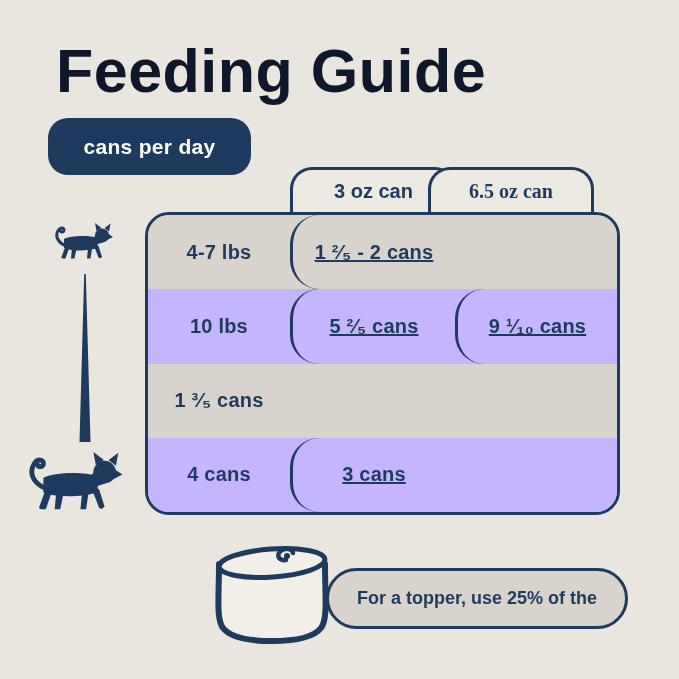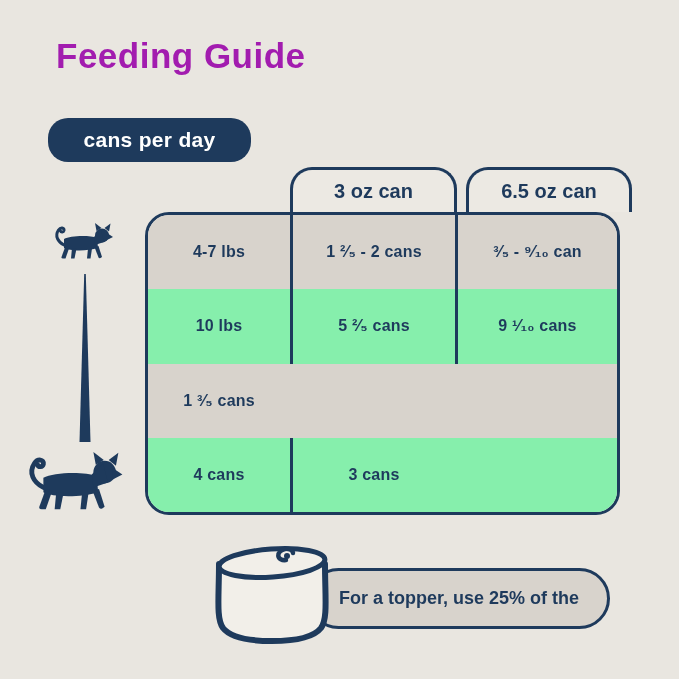--- a/index.html
+++ b/index.html
@@ -5,66 +5,66 @@
   html,body{margin:0;padding:0;}
   .canvas{
     position:relative;
     width:679px;height:679px;
     background:#e9e6e0;
     font-family:"Liberation Sans", sans-serif;
     overflow:hidden;
   }
   .title{
     position:absolute;left:56px;top:36px;
-    font-size:35px;font-weight:700;letter-spacing:.5px;
-    color:#a21caf;margin:0;
+    font-size:61px;font-weight:700;letter-spacing:.5px;
+    color:#0f172a;margin:0;
   }
   .badge{
     position:absolute;left:48px;top:118px;
-    width:203px;height:44px;
+    width:203px;height:57px;
     background:#1e3a5c;border-radius:20px;
     color:#ffffff;font-size:21px;font-weight:700;letter-spacing:.3px;
     display:flex;align-items:center;justify-content:center;
   }
   
   .tab{
     position:absolute;top:167px;height:45px;
     border:3px solid #1e3a5c;border-bottom:none;
     border-radius:22px 22px 0 0;
     background:#ece9e3;
     box-sizing:border-box;
     display:flex;align-items:center;justify-content:center;
     color:#1e3a5c;font-size:20px;font-weight:700;
     z-index:1;
   }
   .tab-1{left:290px;width:167px;}
-  .tab-2{left:466px;width:166px;}
+  .tab-2{left:428px;width:166px;font-family:Liberation Serif, serif;}
   
   .table-body{
     position:absolute;left:145px;top:212px;
     width:475px;height:303px;
     border:3px solid #1e3a5c;border-radius:24px;
     box-sizing:border-box;overflow:hidden;
     z-index:2;
   }
   .row{display:grid;grid-template-columns:142px 165px 162px;height:74.25px;}
   .row.shaded{background:#d8d3cc;}
-  .row.light{background:#86efac;}
+  .row.light{background:#c4b5fd;}
   .cell{
     display:flex;align-items:center;justify-content:center;
-    color:#1e3a5c;font-size:16px;font-weight:700;letter-spacing:.2px;
+    color:#1e3a5c;font-size:20px;font-weight:700;letter-spacing:.2px;border-radius:29px;
   }
-  .cell + .cell{border-left:3px solid #1e3a5c;}
+  .cell + .cell{border-left:3px solid #1e3a5c;text-decoration:underline;}
   
   .small-cat{position:absolute;left:52px;top:221px;width:62px;height:40px;}
   .wedge{position:absolute;left:79px;top:274px;width:12px;height:168px;}
   .big-cat{position:absolute;left:24px;top:448px;width:100px;height:66px;}
   
   .note{
-    position:absolute;left:308px;top:568px;
+    position:absolute;left:326px;top:568px;
     width:302px;height:61px;
     background:#d8d3cc;border:3px solid #1e3a5c;border-radius:31px;
     box-sizing:border-box;
     display:flex;flex-direction:column;justify-content:center;
     padding-left:28px;
     color:#1e3a5c;font-size:18px;font-weight:700;line-height:1.3;
     z-index:1;
   }
   .can{position:absolute;left:206px;top:542px;width:132px;height:108px;z-index:2;}
 </style>
@@ -119,21 +119,20 @@
     <span>3 oz can</span>
   </div>
   <div class="tab tab-2">
     <span>6.5 oz can</span>
   </div>
 
   <div class="table-body">
     <div class="row shaded">
       <div class="cell">4-7 lbs</div>
       <div class="cell">1 ²⁄₅ - 2 cans</div>
-      <div class="cell">³⁄₅ - ⁹⁄₁₀ can</div>
     </div>
     <div class="row light">
       <div class="cell">10 lbs</div>
       <div class="cell">5 ²⁄₅ cans</div>
       <div class="cell">9 ¹⁄₁₀ cans</div>
     </div>
     <div class="row shaded">
       <div class="cell">1 ³⁄₅ cans</div>
     </div>
     <div class="row light">

